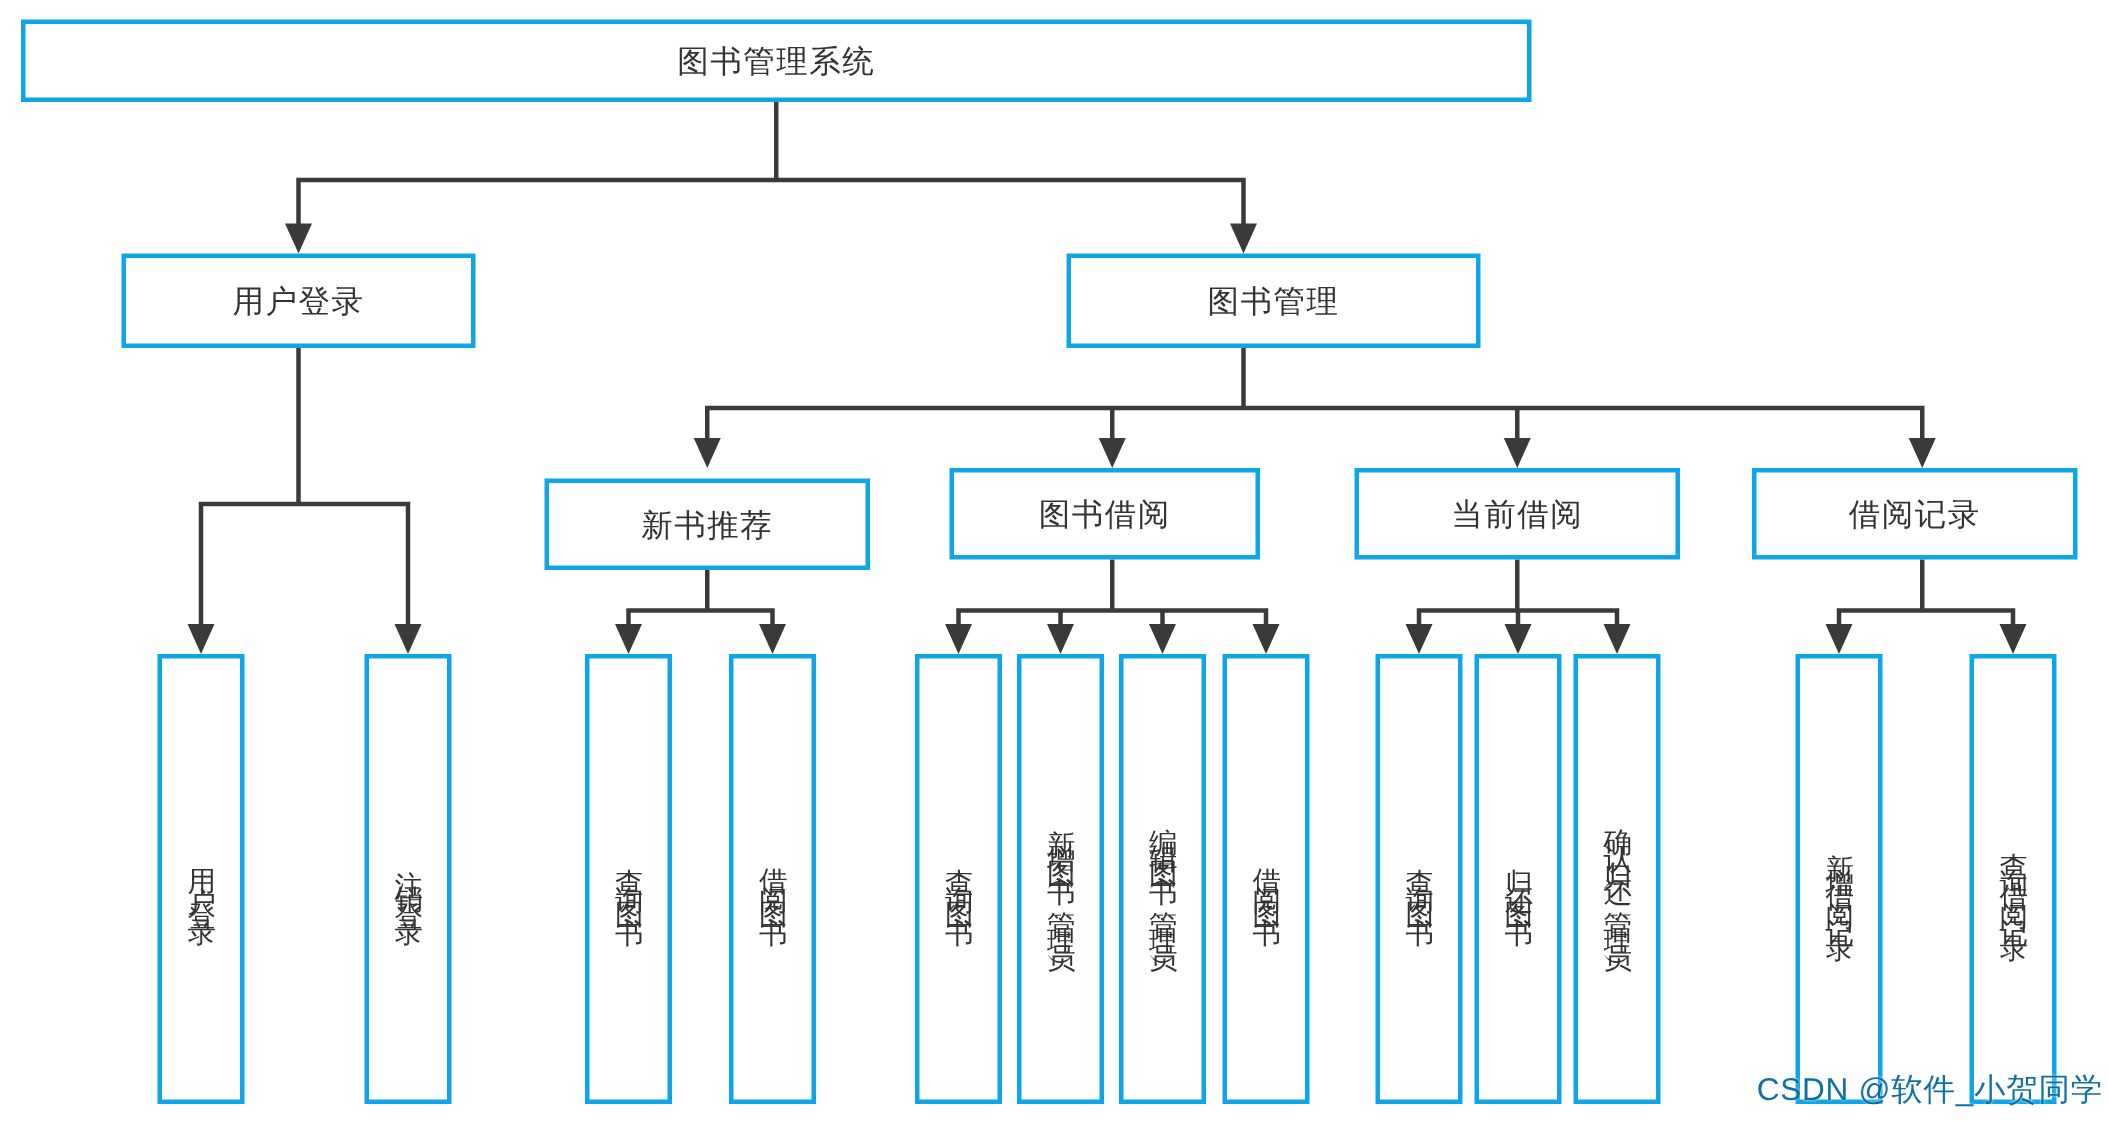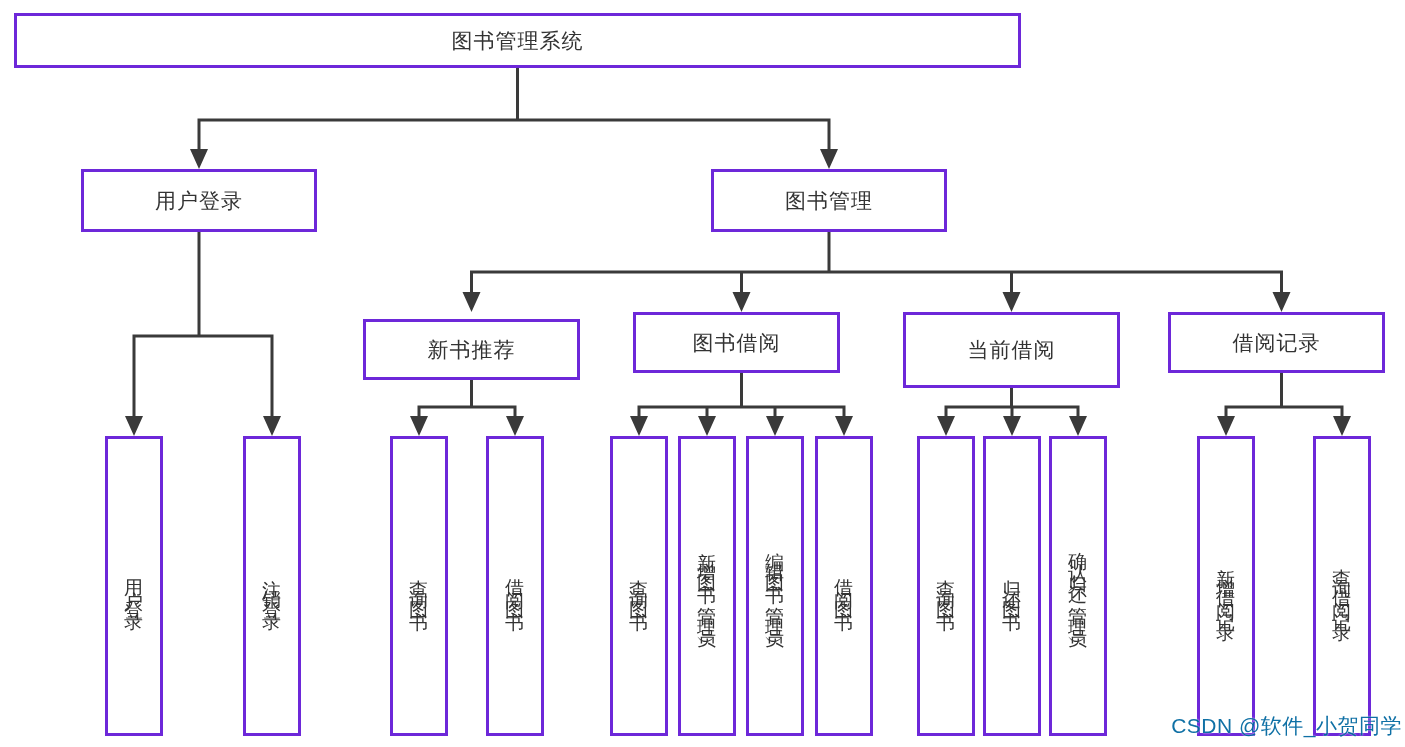--- a/index.html
+++ b/index.html
@@ -3,21 +3,21 @@
 <meta charset="utf-8">
 <style>
   html,body{margin:0;padding:0;background:#ffffff;}
   .canvas{
     position:relative;width:1405px;height:747px;background:#ffffff;overflow:hidden;
     font-family:"Liberation Sans","DejaVu Sans",sans-serif;
   }
   .canvas svg{position:absolute;left:0;top:0;}
   .box{
     position:absolute;box-sizing:border-box;background:#ffffff;
-    border:3px solid #6d28d9;display:flex;align-items:center;justify-content:center;
+    border:3px solid #0ea5e9;display:flex;align-items:center;justify-content:center;
     color:#333333;
   }
   .hbox{font-size:21px;letter-spacing:1px;}
   .vbox{
     width:58px;height:300px;top:436px;
     writing-mode:vertical-rl;text-orientation:mixed;
     font-size:19px;letter-spacing:11px;line-height:1;
   }
   .vbox span{display:block;}
   .watermark{
@@ -66,31 +66,31 @@
          M1333 416 L1351 416 L1342 436 Z" fill="#3a3a3a" stroke="none"></path>
   </svg>
 
   <div class="box hbox" style="left:14px;top:13px;width:1007px;height:55px">
     <span>图书管理系统</span>
   </div>
 
   <div class="box hbox" style="left:81px;top:169px;width:236px;height:63px">
     <span>用户登录</span>
   </div>
-  <div class="box hbox" style="left:711px;top:169px;width:236px;height:63px">
+  <div class="box hbox" style="left:711px;top:169px;width:276px;height:63px">
     <span>图书管理</span>
   </div>
 
   <div class="box hbox" style="left:363px;top:319px;width:217px;height:61px">
     <span>新书推荐</span>
   </div>
   <div class="box hbox" style="left:633px;top:312px;width:207px;height:61px">
     <span>图书借阅</span>
   </div>
-  <div class="box hbox" style="left:903px;top:312px;width:217px;height:76px">
+  <div class="box hbox" style="left:903px;top:312px;width:217px;height:61px">
     <span>当前借阅</span>
   </div>
   <div class="box hbox" style="left:1168px;top:312px;width:217px;height:61px">
     <span>借阅记录</span>
   </div>
 
   <div class="box vbox" style="left:105px">
     <span>用户登录</span>
   </div>
   <div class="box vbox" style="left:243px">

